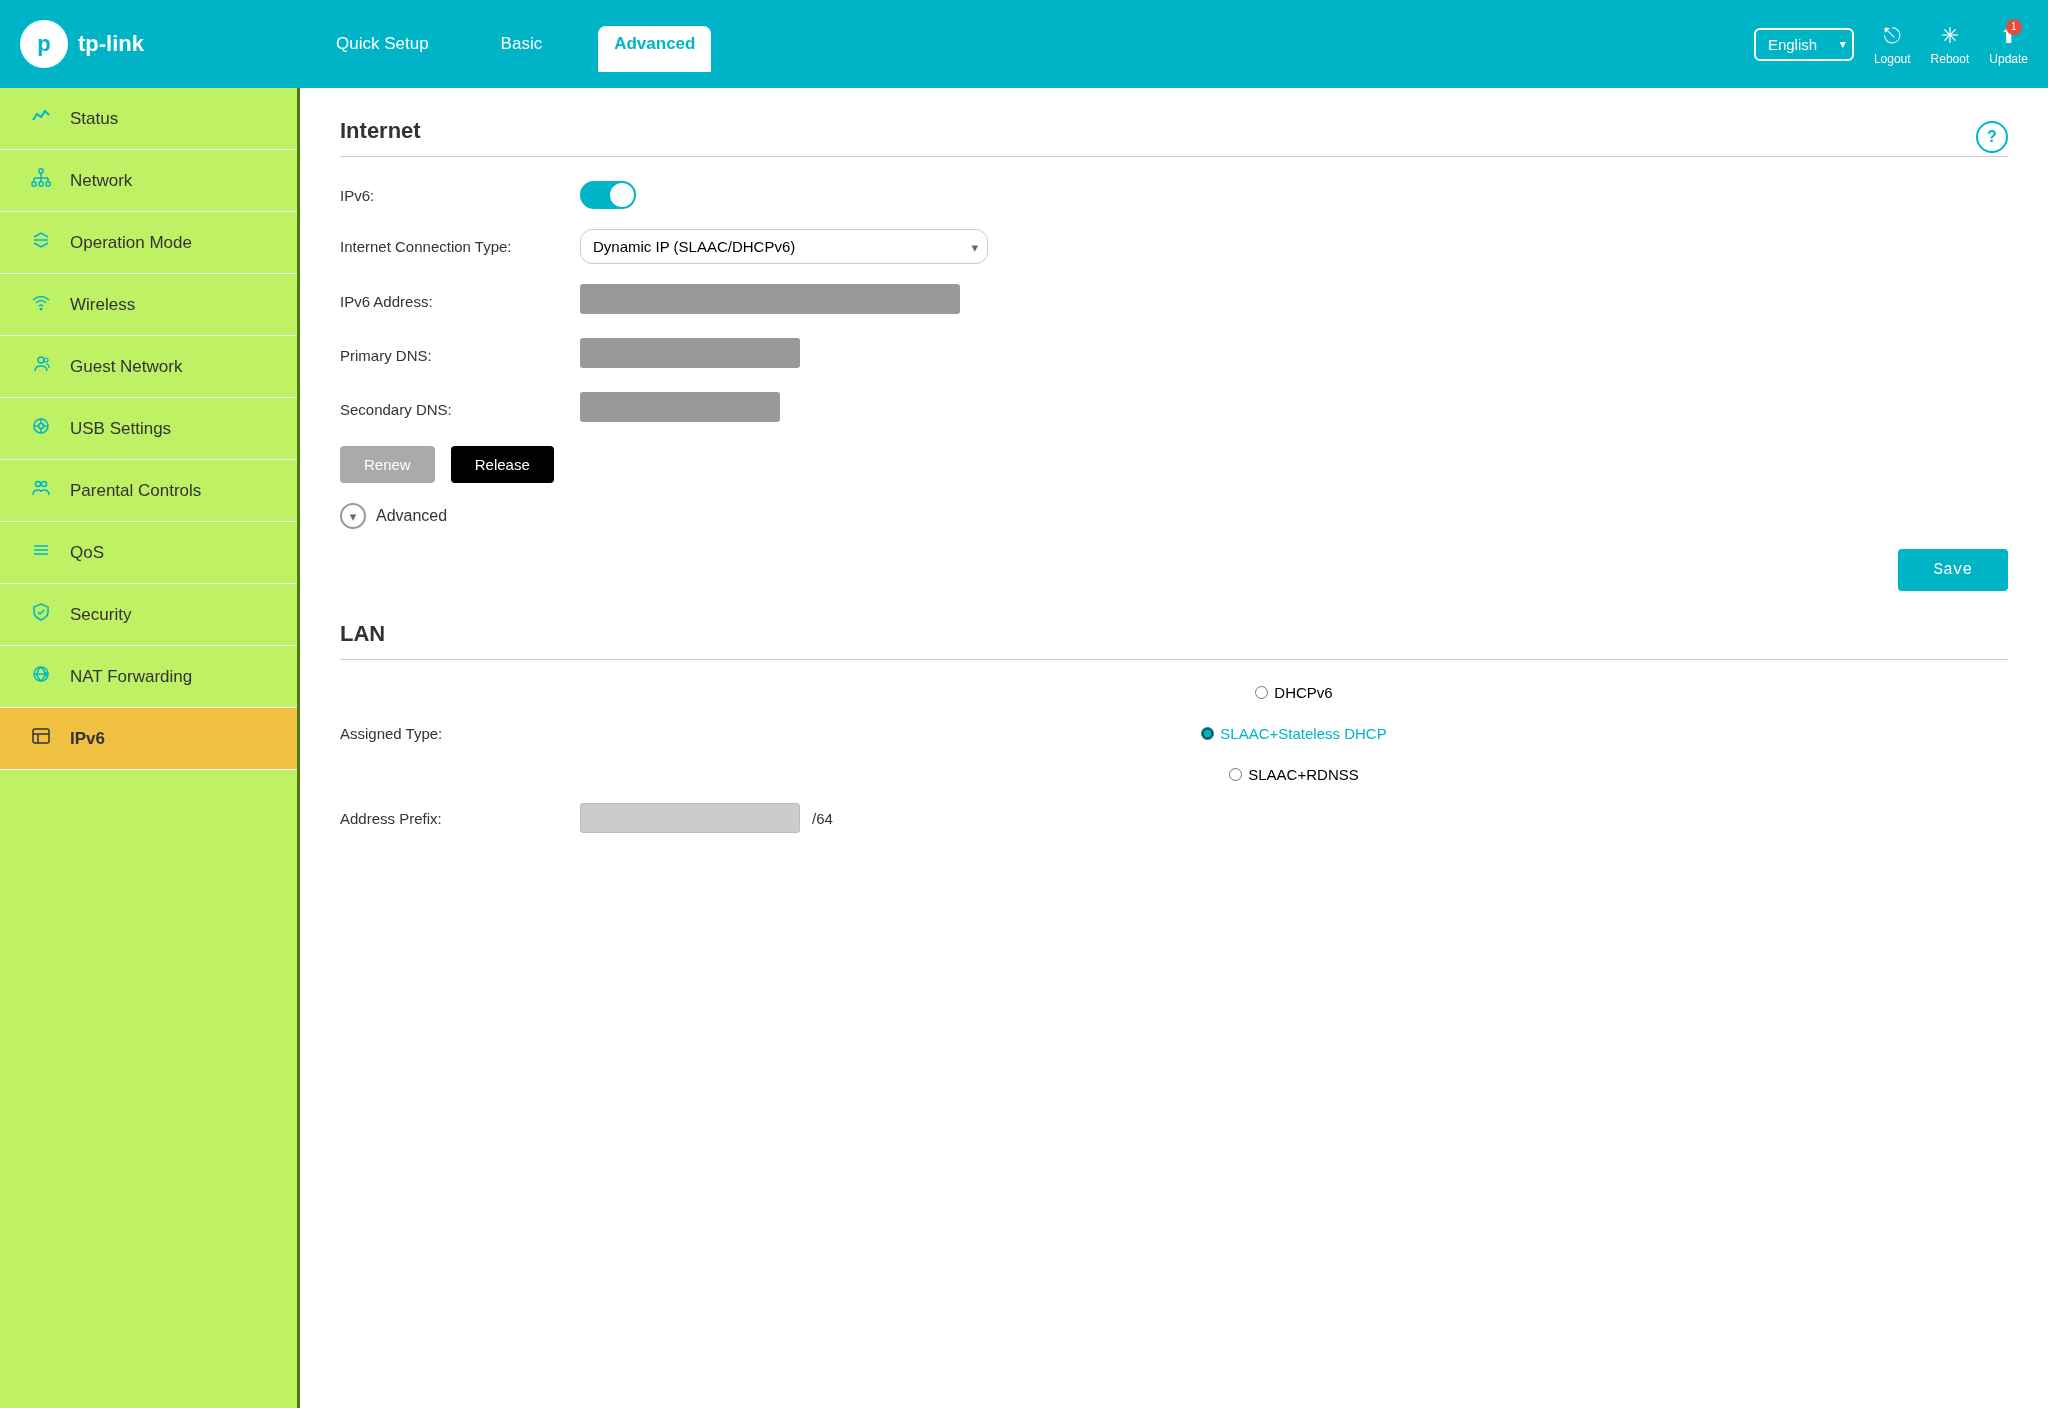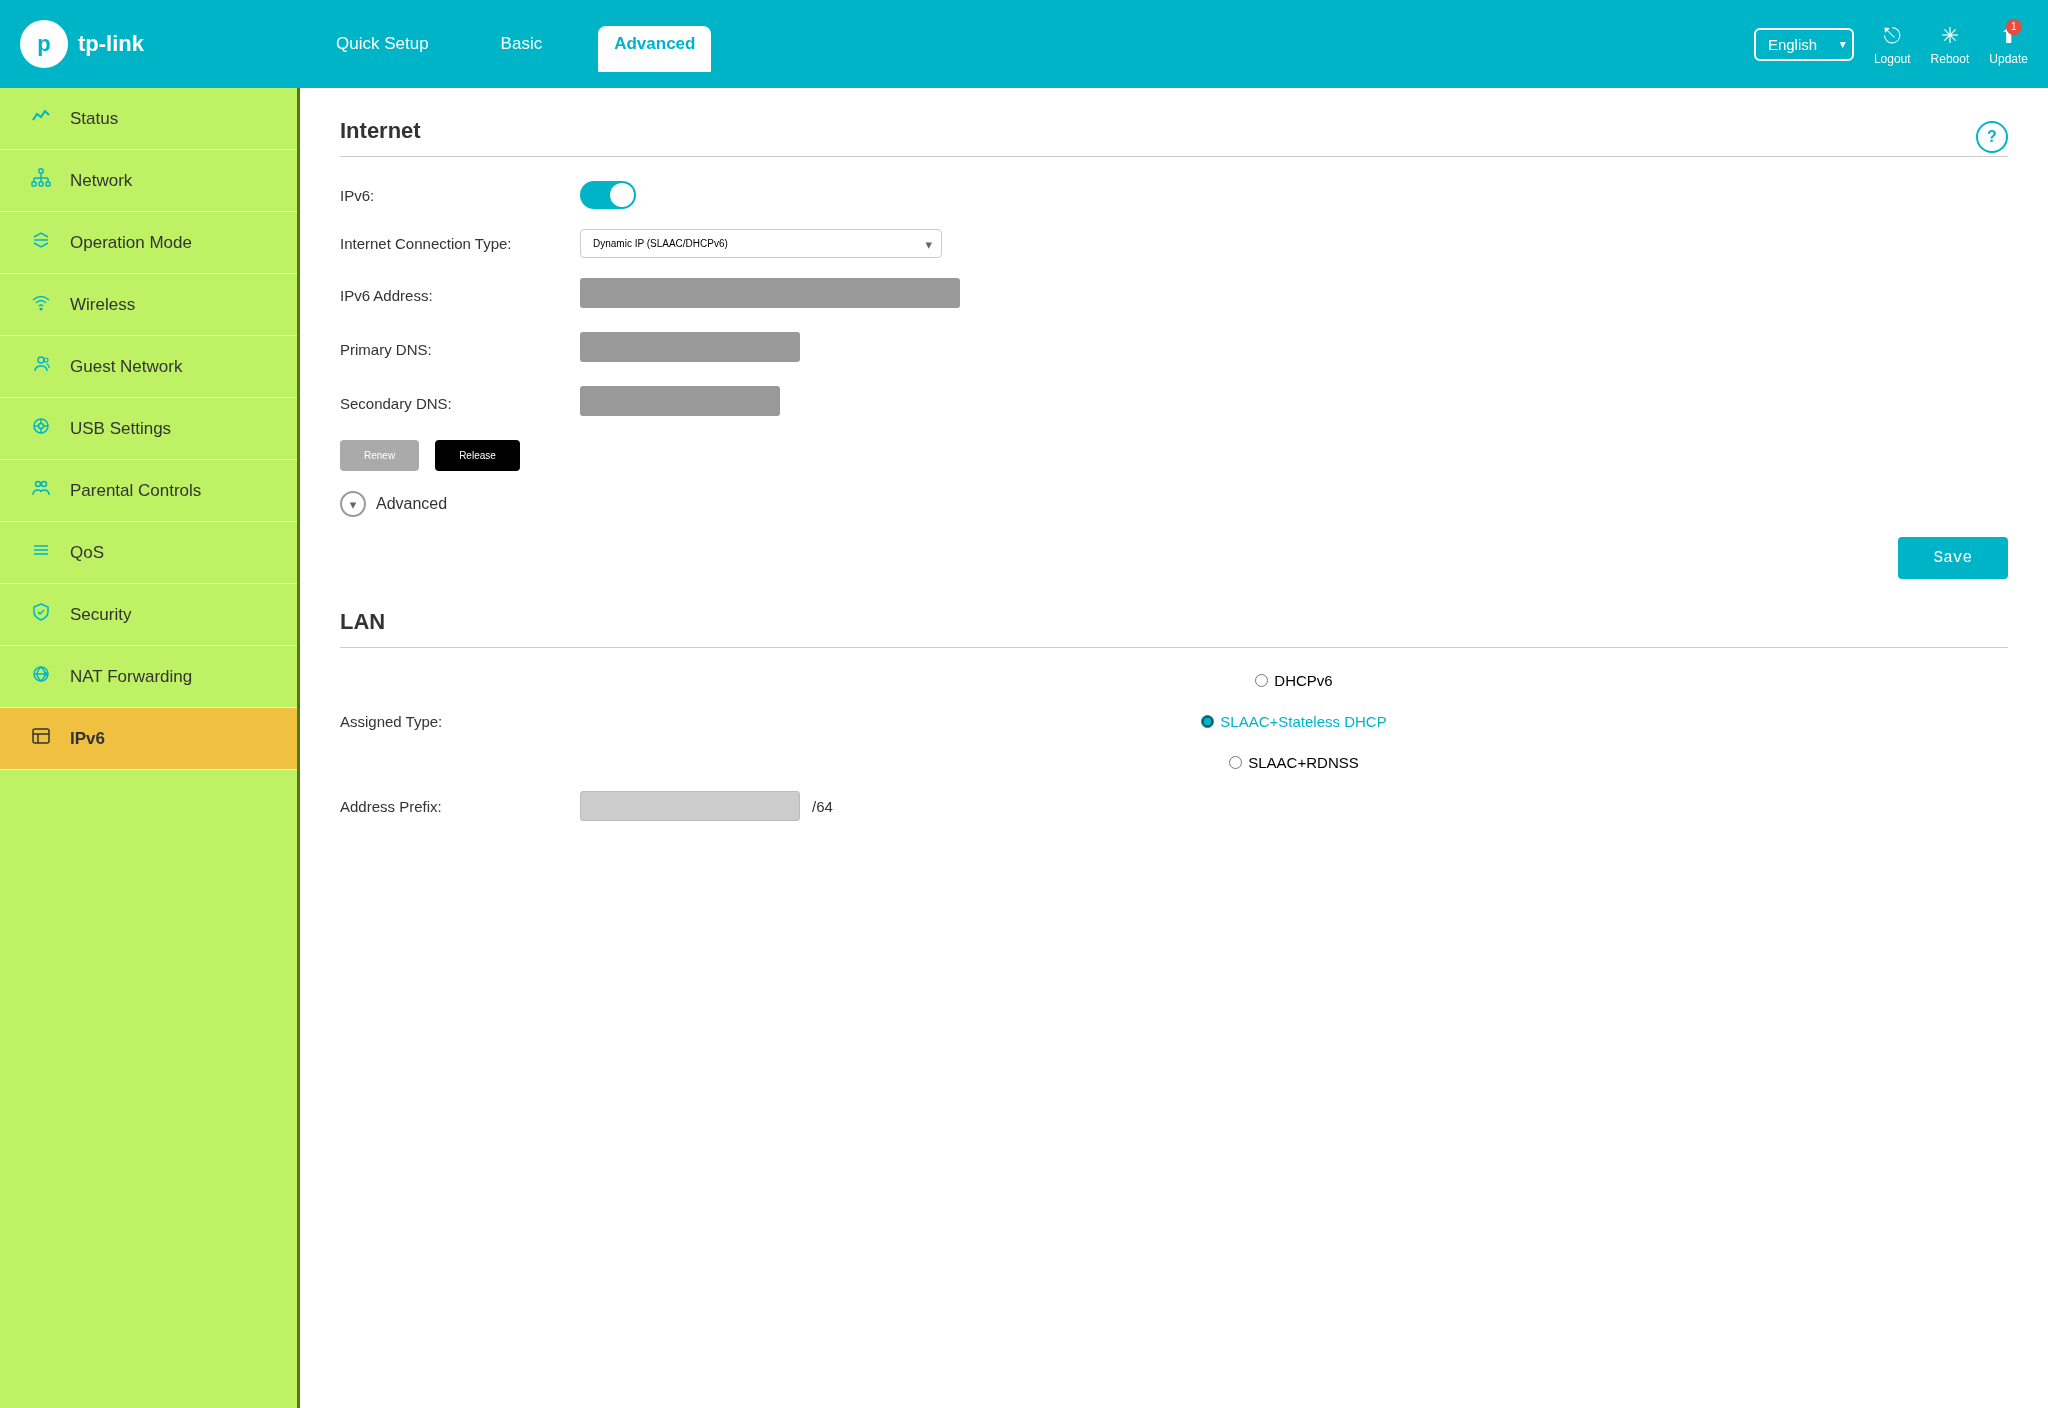--- a/index.html
+++ b/index.html
@@ -212,28 +212,28 @@
       border-radius: 50%;
       position: absolute;
       top: 2px;
       right: 2px;
       transition: right 0.2s;
     }
 
     
     .form-select {
       border: 1px solid #ccc;
-      border-radius: 4px;
+      border-radius: 12px;
       padding: 8px 32px 8px 12px;
-      font-size: 10px;
+      font-size: 15px;
       background: white;
       cursor: pointer;
       appearance: none;
       -webkit-appearance: none;
-      width: 362px;
+      width: 408px;
     }
     .select-wrapper {
       position: relative;
       display: inline-block;
     }
     .select-chevron {
       position: absolute;
       right: 10px;
       top: 50%;
       transform: translateY(-50%);
@@ -247,21 +247,21 @@
       height: 30px;
       background: #999;
       border-radius: 3px;
       display: inline-block;
     }
 
     
     .btn {
       padding: 10px 24px;
       border-radius: 4px;
-      font-size: 10px;
+      font-size: 15px;
       cursor: pointer;
       border: none;
     }
     .btn-gray {
       background: #aaa;
       color: white;
     }
     .btn-teal {
       background: #000000;
       color: white;

